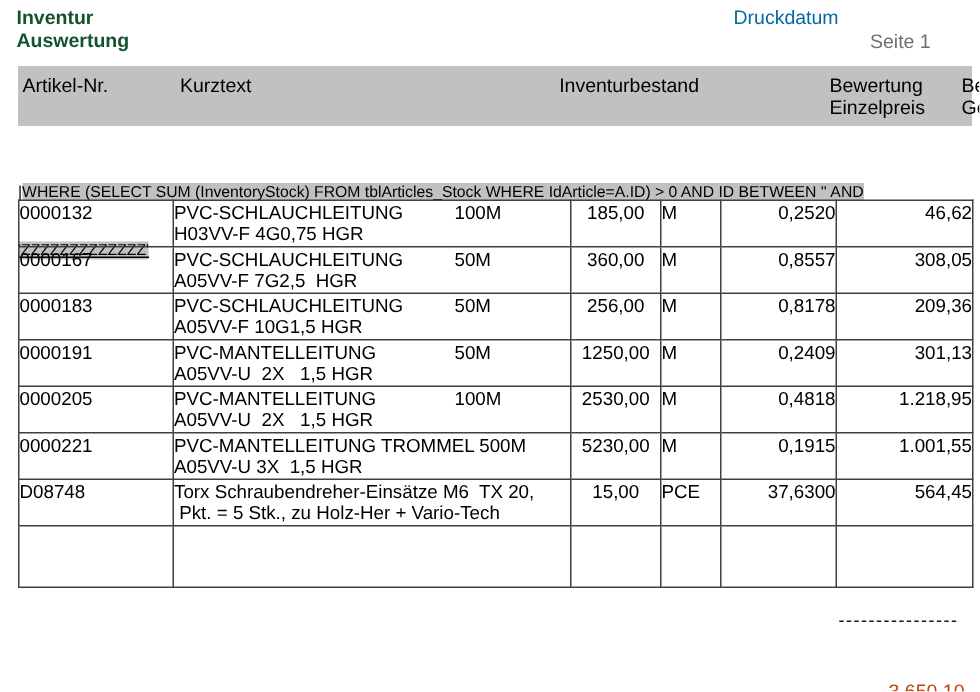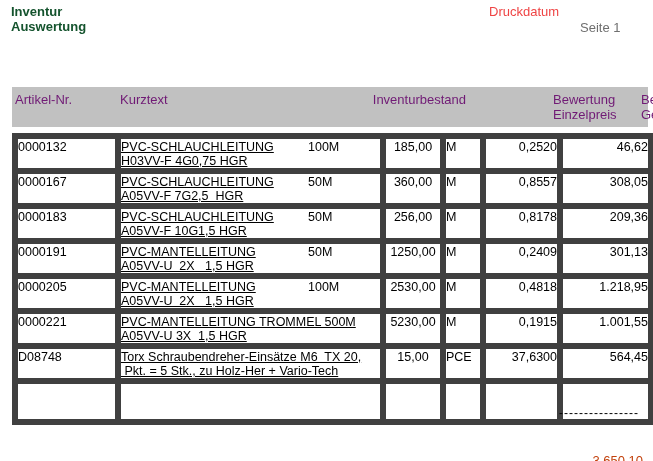--- a/index.html
+++ b/index.html
@@ -5,27 +5,27 @@
   html,body { margin:0; padding:0; background:#fff; }
   .page {
     position:relative; width:653px; height:461px; background:#ffffff;
     overflow:hidden; font-family:"Liberation Sans", sans-serif; color:#000;
   }
   
   .report-title {
     position:absolute; left:11px; top:4px;
     font-size:13px; font-weight:bold; line-height:15px; color:#14532d;
   }
-  .print-date { position:absolute; left:489px; top:4px; font-size:13px; color:#ef4444; }
+  .print-date { position:absolute; left:489px; top:4px; font-size:13px; color:#0369a1; }
   .page-no { position:absolute; left:580px; top:20px; font-size:13px; color:#6f6f6f; white-space:nowrap; }
 
   
   .colhead {
     position:absolute; left:12px; top:44px; width:636px; height:40px;
-    background:#c1c1c1; color:#701a75; font-size:13px; line-height:15px;margin-top:43px;
+    background:#c1c1c1; color:#000000; font-size:13px; line-height:15px;
   }
   .colhead span { position:absolute; white-space:pre; }
   .h-article  { left:3px;  top:5px; }
   .h-kurztext { left:108px; top:5px; }
   .h-stock    { right:182px; top:5px; text-align:right; }
   .h-unitprice{ right:95px;  top:5px; text-align:right; }
   .h-totalprice{ right:7px;  top:5px; text-align:right; }
   .two-line { line-height:15px; }
 
   
@@ -35,27 +35,27 @@
   }
   .filter .hl { background:#c1c1c1; }
   .filter .zline { text-decoration:underline; }
 
   
   table.grid {
     position:absolute; left:12px; top:133px; width:636px;
     border-collapse:collapse; table-layout:fixed; font-size:12.5px;
   }
   table.grid td {
-    border:6px solid #404040; vertical-align:top; padding:1px 0 0 0;
+    border:1px solid #404040; vertical-align:top; padding:1px 0 0 0;
     line-height:14px; overflow:hidden;
   }
   tr.data-row { height:31px; }
   tr.empty-row { height:41px; }
   td.c-article { padding-left:3px; }
-  td.c-kurztext { position:relative; padding-left:3px;text-decoration:underline; }
+  td.c-kurztext { position:relative; padding-left:3px; }
   td.c-kurztext .l1 { position:relative; white-space:pre; }
   td.c-kurztext .qty { position:absolute; left:187px; top:0; white-space:pre; }
   td.c-kurztext .l2 { white-space:pre; }
   td.c-stock { text-align:center; padding-right:5px; }
   td.c-unit  { padding-left:3px; }
   td.c-uprice{ text-align:right; padding-right:4px; }
   td.c-total { text-align:right; padding-right:3px;margin-top:48px; }
 
   
   .sum-divider { position:absolute; right:14px; top:406px; font-size:12px; letter-spacing:1px; color:#000; }
@@ -74,20 +74,24 @@
   <div class="page-no">Seite 1</div>
 
   <div class="colhead">
     <span class="h-article">Artikel-Nr.</span>
     <span class="h-kurztext">Kurztext</span>
     <span class="h-stock">Inventurbestand</span>
     <span class="h-unitprice two-line"><span>Bewertung</span><br><span>Einzelpreis</span></span>
     <span class="h-totalprice two-line"><span>Bewertung</span><br><span>Ges.-Preis</span></span>
   </div>
 
+  <div class="filter">
+    <div><span>|</span><span class="hl">WHERE (SELECT SUM (InventoryStock) FROM tblArticles_Stock WHERE IdArticle=A.ID) &gt; 0 AND ID BETWEEN '' AND</span></div>
+    <div><span class="hl zline">'ZZZZZZZZZZZZZ'</span></div>
+  </div>
 
   <table class="grid">
     <colgroup>
       <col style="width:103px">
         <col style="width:265px">
         <col style="width:60px">
       <col style="width:40px">
         <col style="width:77px">
         <col style="width:91px">
     </colgroup>

